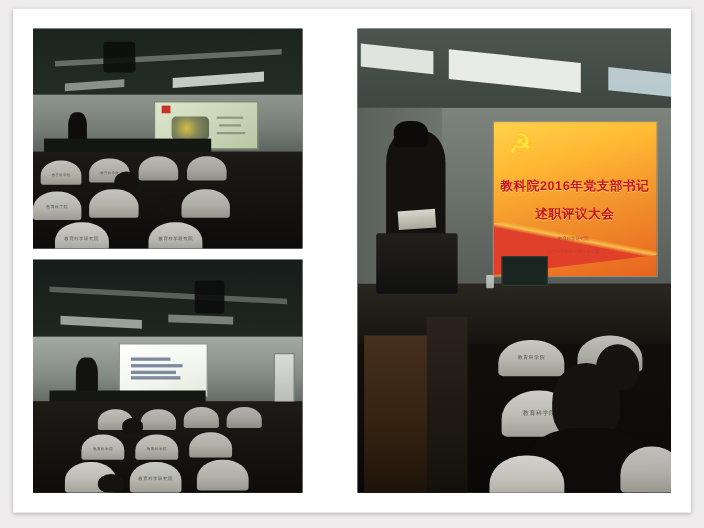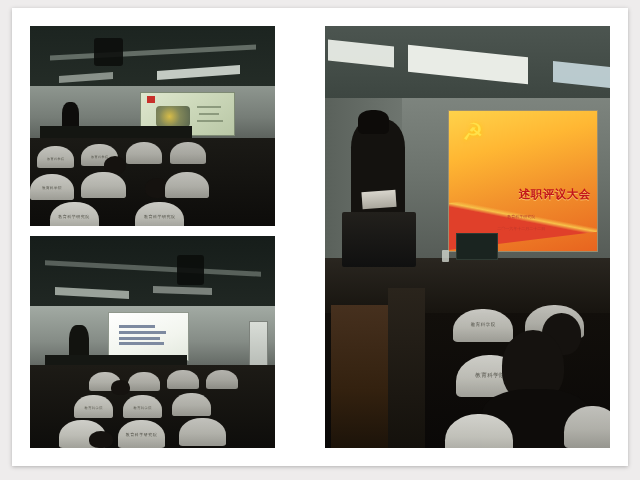--- a/index.html
+++ b/index.html
@@ -67,21 +67,21 @@
   #p-r .pillar{position:absolute;left:0;top:17%;width:27%;height:38%;
     background:linear-gradient(90deg,#5a615b 0%,#6e756f 100%);}
   #p-r .slide{position:absolute;left:43%;top:20%;width:52%;height:33%;
     background:linear-gradient(165deg,#ffd24a 0%,#ffb733 28%,#f2922c 58%,#e8641f 100%);
     border:1px solid #9a8f72;overflow:hidden;}
   #p-r .emblem{position:absolute;left:9%;top:6%;width:22%;height:26%;
     color:#ffe14a;font-size:24px;line-height:1;text-shadow:0 0 4px rgba(255,200,0,.8);}
   #p-r .sl1{position:absolute;left:4%;top:36%;right:4%;text-align:center;
     color:#c3151a;font-weight:bold;font-size:11.5px;letter-spacing:.5px;
     text-shadow:0 1px 0 rgba(255,230,150,.6);white-space:nowrap;}
-  #p-r .sl2{position:absolute;left:4%;top:54%;right:4%;text-align:right;
+  #p-r .sl2{position:absolute;left:4%;top:54%;right:4%;text-align:center;
     color:#c3151a;font-weight:bold;font-size:11.5px;letter-spacing:.5px;
     text-shadow:0 1px 0 rgba(255,230,150,.6);white-space:nowrap;}
   #p-r .sl3{position:absolute;left:10%;top:74%;right:12%;text-align:center;
     color:#b2322a;font-size:4px;white-space:nowrap;opacity:.85;}
   #p-r .sl4{position:absolute;left:10%;top:82%;right:12%;text-align:center;
     color:#b2322a;font-size:4px;white-space:nowrap;opacity:.8;}
   #p-r .wave{position:absolute;left:0;bottom:0;width:100%;height:34%;
     background:linear-gradient(to top right,#e0402a 0%,#e0402a 46%,#f7c24a 50%,rgba(255,255,255,0) 54%);
     transform:skewY(-7deg);transform-origin:left bottom;}
   #p-r .stage{position:absolute;left:0;top:55%;width:100%;height:13%;
@@ -197,20 +197,21 @@
         <div class="ceilr"></div>
         <div class="lightpanel" style="left:1%;top:4%;width:23%;height:5%;transform:skewY(6deg);opacity:.95;"></div>
         <div class="lightpanel" style="left:29%;top:6%;width:42%;height:6.5%;transform:skewY(6deg);opacity:1;"></div>
         <div class="lightpanel" style="left:80%;top:9%;width:20%;height:5%;transform:skewY(6deg);background:#cfe0e6;opacity:.85;"></div>
         <div class="wallr"></div>
         <div class="pillar"></div>
 
         <div class="slide">
           <div class="wave"></div>
           <div class="emblem">☭</div>
+          <div class="sl1">教科院2016年党支部书记</div>
           <div class="sl2">述职评议大会</div>
           <div class="sl3">教育科学研究院</div>
           <div class="sl4">二〇一六年十二月二十二日</div>
         </div>
 
         <div class="stage"></div>
         <div class="speaker"></div>
         <div class="cap"></div>
         <div class="papers"></div>
         <div class="podium"></div>

